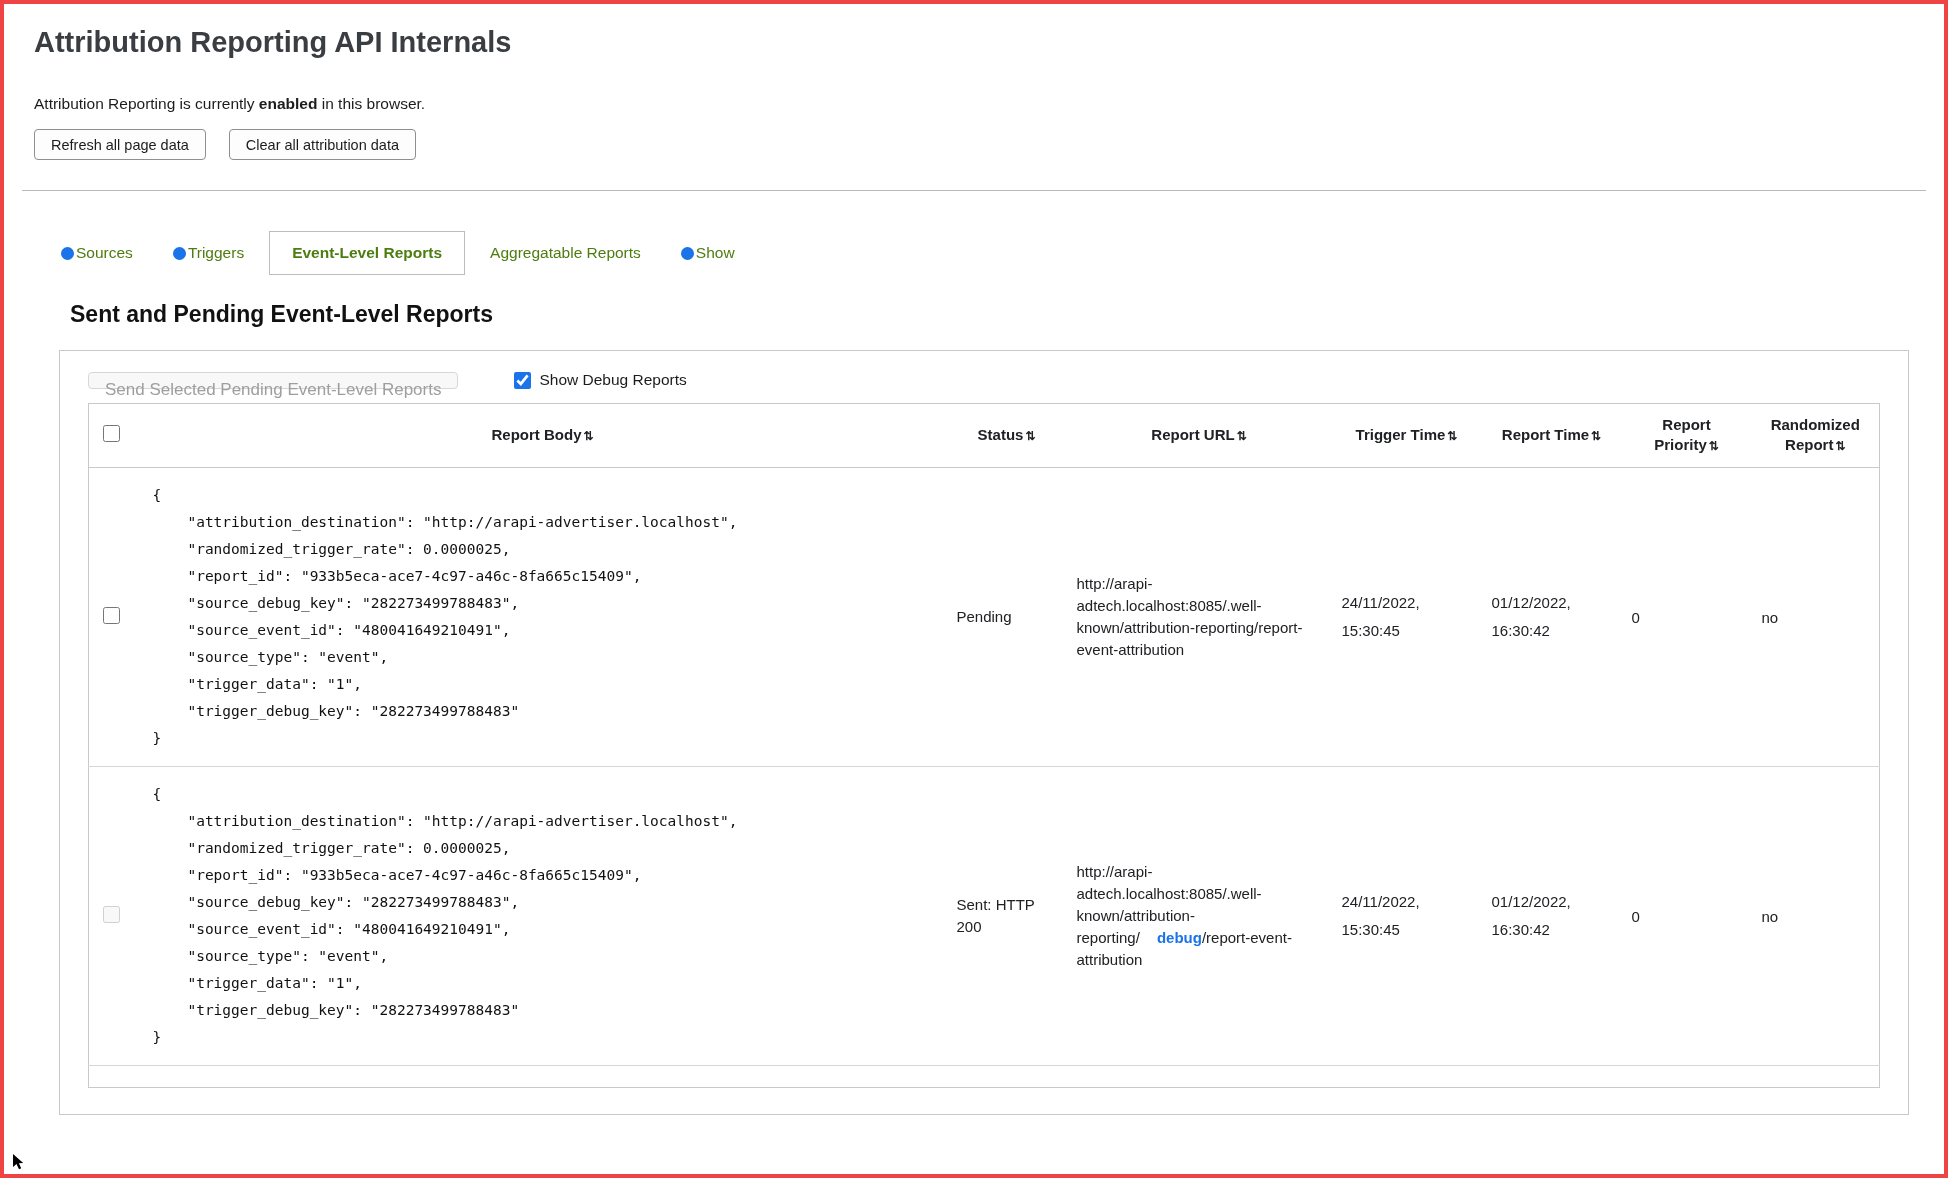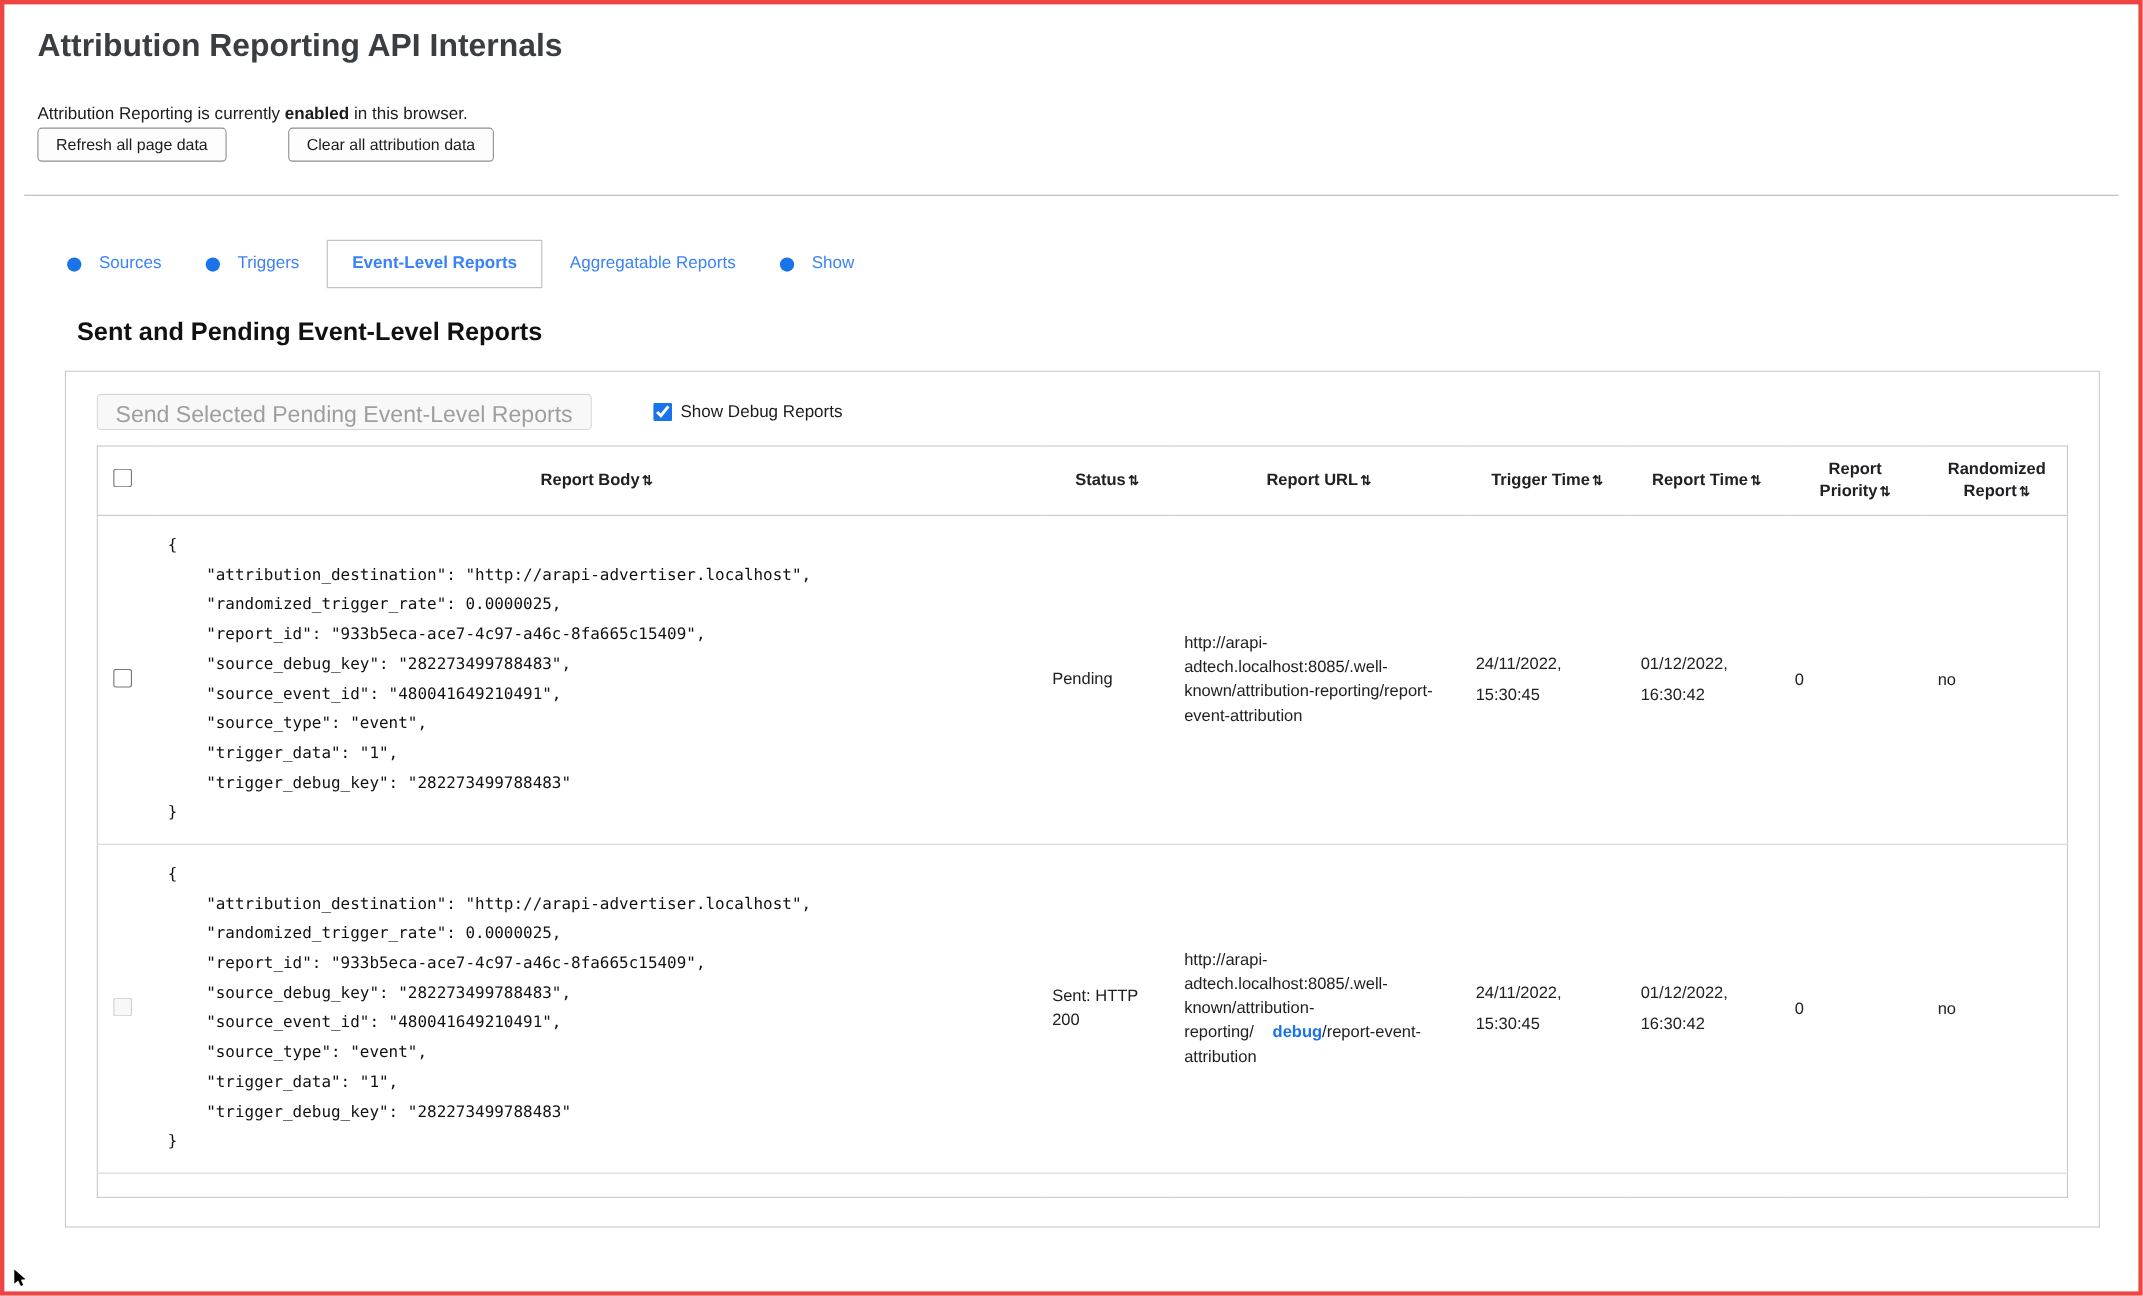--- a/index.html
+++ b/index.html
@@ -6,41 +6,41 @@
   html,body { margin:0; padding:0; background:#fff; }
   body { font-family:"Liberation Sans", sans-serif; color:#202124; }
   .page { width:1948px; height:1178px; position:relative; background:#fff;
           border:4px solid #ef4444; overflow:hidden; }
   .content { padding:16px 30px; }
 
   h1.page-title { margin:6px 0 0; font-size:29px; font-weight:700; color:#3a3d41; }
   .status-line { margin:36px 0 0; font-size:15.5px; color:#1c1c1c; }
   .status-line strong { font-weight:700; }
 
-  .toolbar { margin-top:3px; display:flex; gap:56px; }
+  .toolbar { margin-top:16px; display:flex; gap:23px; }
   .chrome-btn { font-family:"Liberation Sans",sans-serif; font-size:14.5px; color:#1c1c1c;
                 background:#fdfdfd; border:1px solid #8f8f8f; border-radius:4px;
                 padding:5px 16px; height:31px; cursor:pointer; }
 
   hr.divider { margin:30px -12px 0; border:none; border-top:1px solid #b9b9b9; }
 
   .tabs { margin:40px 0 0 12px; display:flex; align-items:stretch; gap:10px; }
-  .tab { display:flex; align-items:center; gap:16px; padding:12px 14px;
-         font-size:15.5px; color:#3b82f6; cursor:pointer; border:1px solid transparent;text-align:center; }
+  .tab { display:flex; align-items:center; gap:2px; padding:12px 14px;
+         font-size:15.5px; color:#4d7c0f; cursor:pointer; border:1px solid transparent;text-align:center; }
   .tab.active { border:1px solid #bdbdbd; background:#fff; font-weight:700; padding:12px 22px; }
   .dot { width:13px; height:13px; border-radius:50%; background:#1a73e8; flex:0 0 auto; }
 
   .section-title { margin:26px 0 0 36px; font-size:23px; font-weight:700; color:#111; }
 
   .panel { margin:22px 0 0 25px; width:1850px; border:1px solid #c9c9c9;
            padding:20px 28px 26px; background:#fff; }
   .panel-toolbar { display:flex; align-items:center; }
-  .send-btn { font-family:"Liberation Sans",sans-serif; font-size:21px; color:#9e9e9e;
+  .send-btn { font-family:"Liberation Sans",sans-serif; font-size:17px; color:#9e9e9e;
               background:#f8f8f8; border:1px solid #d7d7d7; border-radius:4px;
-              padding:7px 16px; height:33px; }
+              padding:7px 16px; height:17px; }
   .debug-toggle { margin-left:56px; display:flex; align-items:center; gap:8px;
                   font-size:15.5px; color:#1c1c1c; cursor:pointer; }
   input[type="checkbox"] { width:17px; height:17px; accent-color:#1a73e8; margin:0; }
 
   table.reports-table { margin-top:14px; width:100%; border-collapse:collapse;
                         border:1px solid #c9c9c9; font-size:15px; table-layout:fixed; }
   thead th { padding:11px 8px; border-bottom:1px solid #c9c9c9; text-align:center;
              font-weight:700; line-height:20px; vertical-align:middle; cursor:pointer; }
   tbody td { padding:14px 10px; vertical-align:middle; }
   tbody tr + tr td { border-top:1px solid #d6d6d6; }

